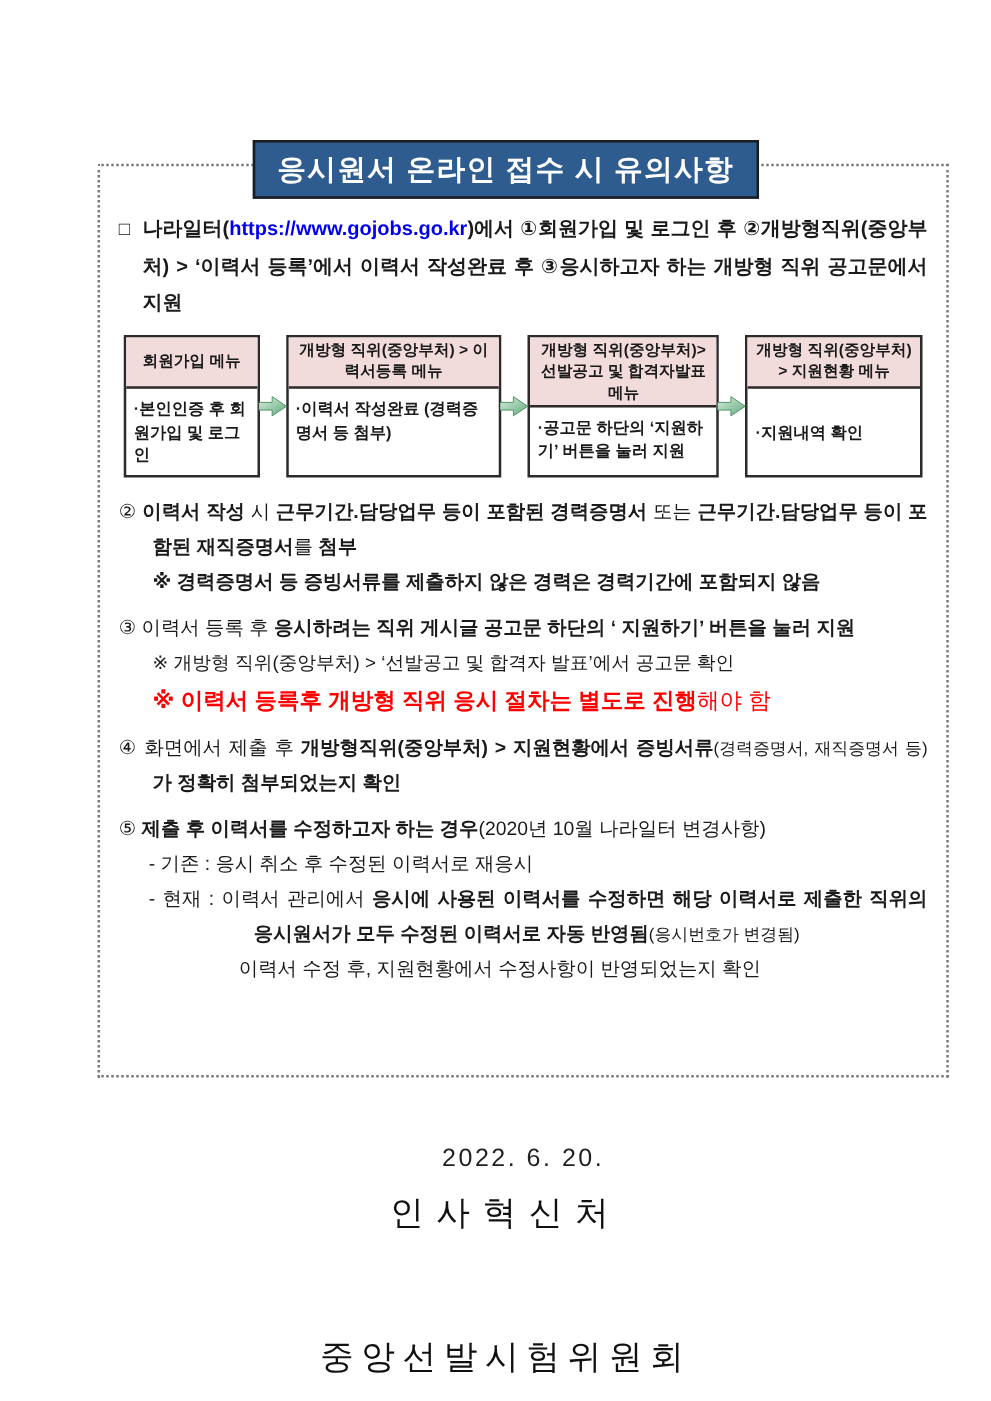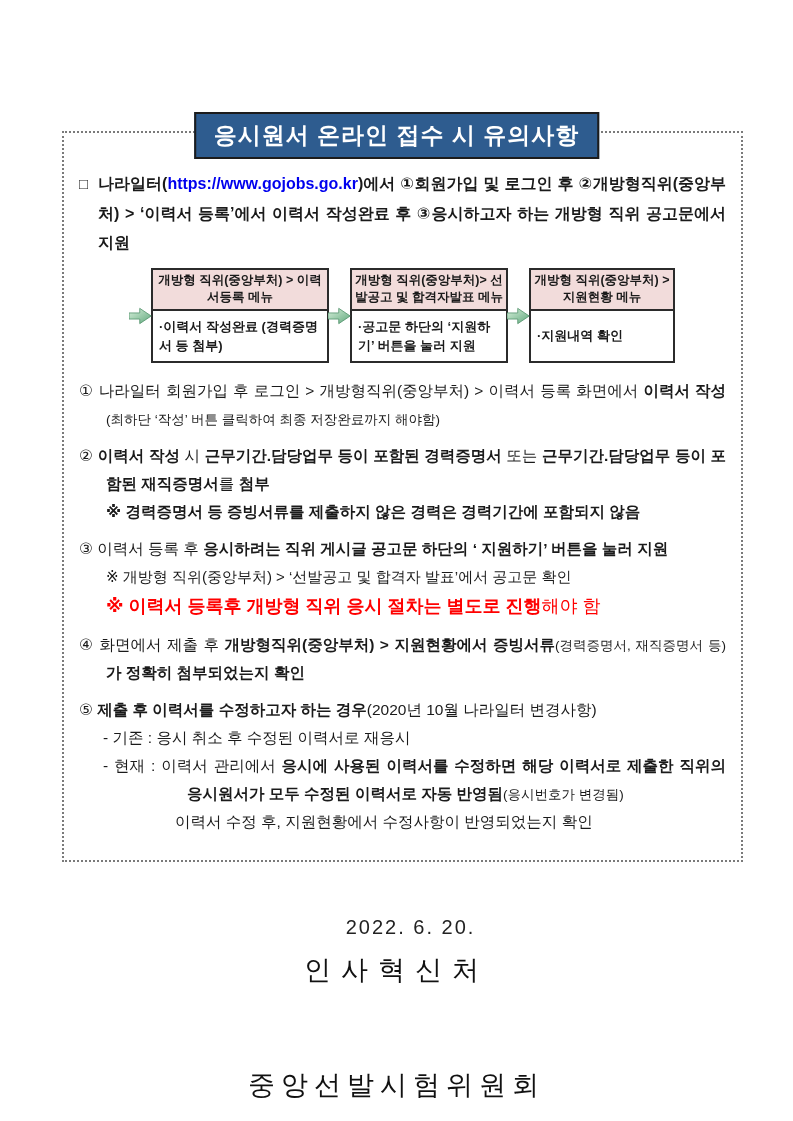--- a/index.html
+++ b/index.html
@@ -4,21 +4,21 @@
 <style>
   * { box-sizing: border-box; margin: 0; padding: 0; }
   html, body { background: #ffffff; }
   body {
     width: 793px; height: 1121px;
     font-family: "Liberation Sans", "DejaVu Sans", sans-serif;
     color: #1a1a1a;
     position: relative;
     overflow: hidden;
   }
-  .page { position: absolute; inset: 0; }
+  .page { position: absolute; inset: 0; margin-left: 16px; }
 
   
   .banner {
     position: absolute;
     top: 112px; left: 50%; transform: translateX(-50%);
     background: #2e5c8f;
     border: 2px solid #1c1c1c;
     color: #ffffff;
     font-size: 23px;
     font-weight: bold;
@@ -126,20 +126,24 @@
   <div class="banner">응시원서 온라인 접수 시 유의사항</div>
 
   <div class="notice-box">
 
     <div class="intro">
       <span class="chk">□</span>
       <span><span>나라일터(</span><a class="link">https://www.gojobs.go.kr</a><span>)에서 ①회원가입 및 로그인 후 ②개방형직위(중앙부처) &gt; ‘이력서 등록’에서 이력서 작성완료 후 ③응시하고자 하는 개방형 직위 공고문에서 지원</span></span>
     </div>
 
     <div class="flow">
+      <div class="flow-step w1">
+        <div class="hd">회원가입 메뉴</div>
+        <div class="bd">·본인인증 후 회원가입 및 로그인</div>
+      </div>
       <svg class="flow-arrow" viewBox="0 0 30 26">
         <defs>
             <linearGradient id="g1" x1="0" y1="0" x2="1" y2="1">
           <stop offset="0" stop-color="#d9f0dc"></stop>
               <stop offset="1" stop-color="#5fa87c"></stop>
         </linearGradient>
           </defs>
         <polygon points="0,9 14,9 14,3 29,13 14,23 14,17 0,17" fill="url(#g1)" stroke="#4e9069" stroke-width="1"></polygon>
       </svg>
       <div class="flow-step w2">
@@ -157,23 +161,20 @@
         <polygon points="0,9 14,9 14,3 29,13 14,23 14,17 0,17" fill="url(#g1)" stroke="#4e9069" stroke-width="1"></polygon>
       </svg>
       <div class="flow-step w4 center-body">
         <div class="hd">개방형 직위(중앙부처) &gt; 지원현황 메뉴</div>
         <div class="bd">·지원내역 확인</div>
       </div>
     </div>
 
     <div class="items">
 
-      <div class="item">
-        <div class="head"><span class="num">①</span> <span>나라일터 회원가입 후 로그인 &gt; 개방형직위(중앙부처) &gt; 이력서 등록 화면에서 </span><b>이력서 작성</b><span class="sm">(최하단 ‘작성’ 버튼 클릭하여 최종 저장완료까지 해야함)</span></div>
-      </div>
 
       <div class="item">
         <div class="head"><span class="num">②</span> <b>이력서 작성</b><span> 시 </span><b>근무기간.담당업무 등이 포함된 경력증명서</b><span> 또는 </span><b>근무기간.담당업무 등이 포함된 재직증명서</b><span>를 </span><b>첨부</b></div>
         <div class="note">※ 경력증명서 등 증빙서류를 제출하지 않은 경력은 경력기간에 포함되지 않음</div>
       </div>
 
       <div class="item">
         <div class="head"><span class="num">③</span> <span>이력서 등록 후 </span><b>응시하려는 직위 게시글 공고문 하단의 ‘ 지원하기’ 버튼을 눌러 지원</b></div>
         <div class="note-plain">※ 개방형 직위(중앙부처) &gt; ‘선발공고 및 합격자 발표’에서 공고문 확인</div>
         <div class="note-red"><b>※ 이력서 등록후 개방형 직위 응시 절차는 별도로 진행</b><span>해야 함</span></div>

